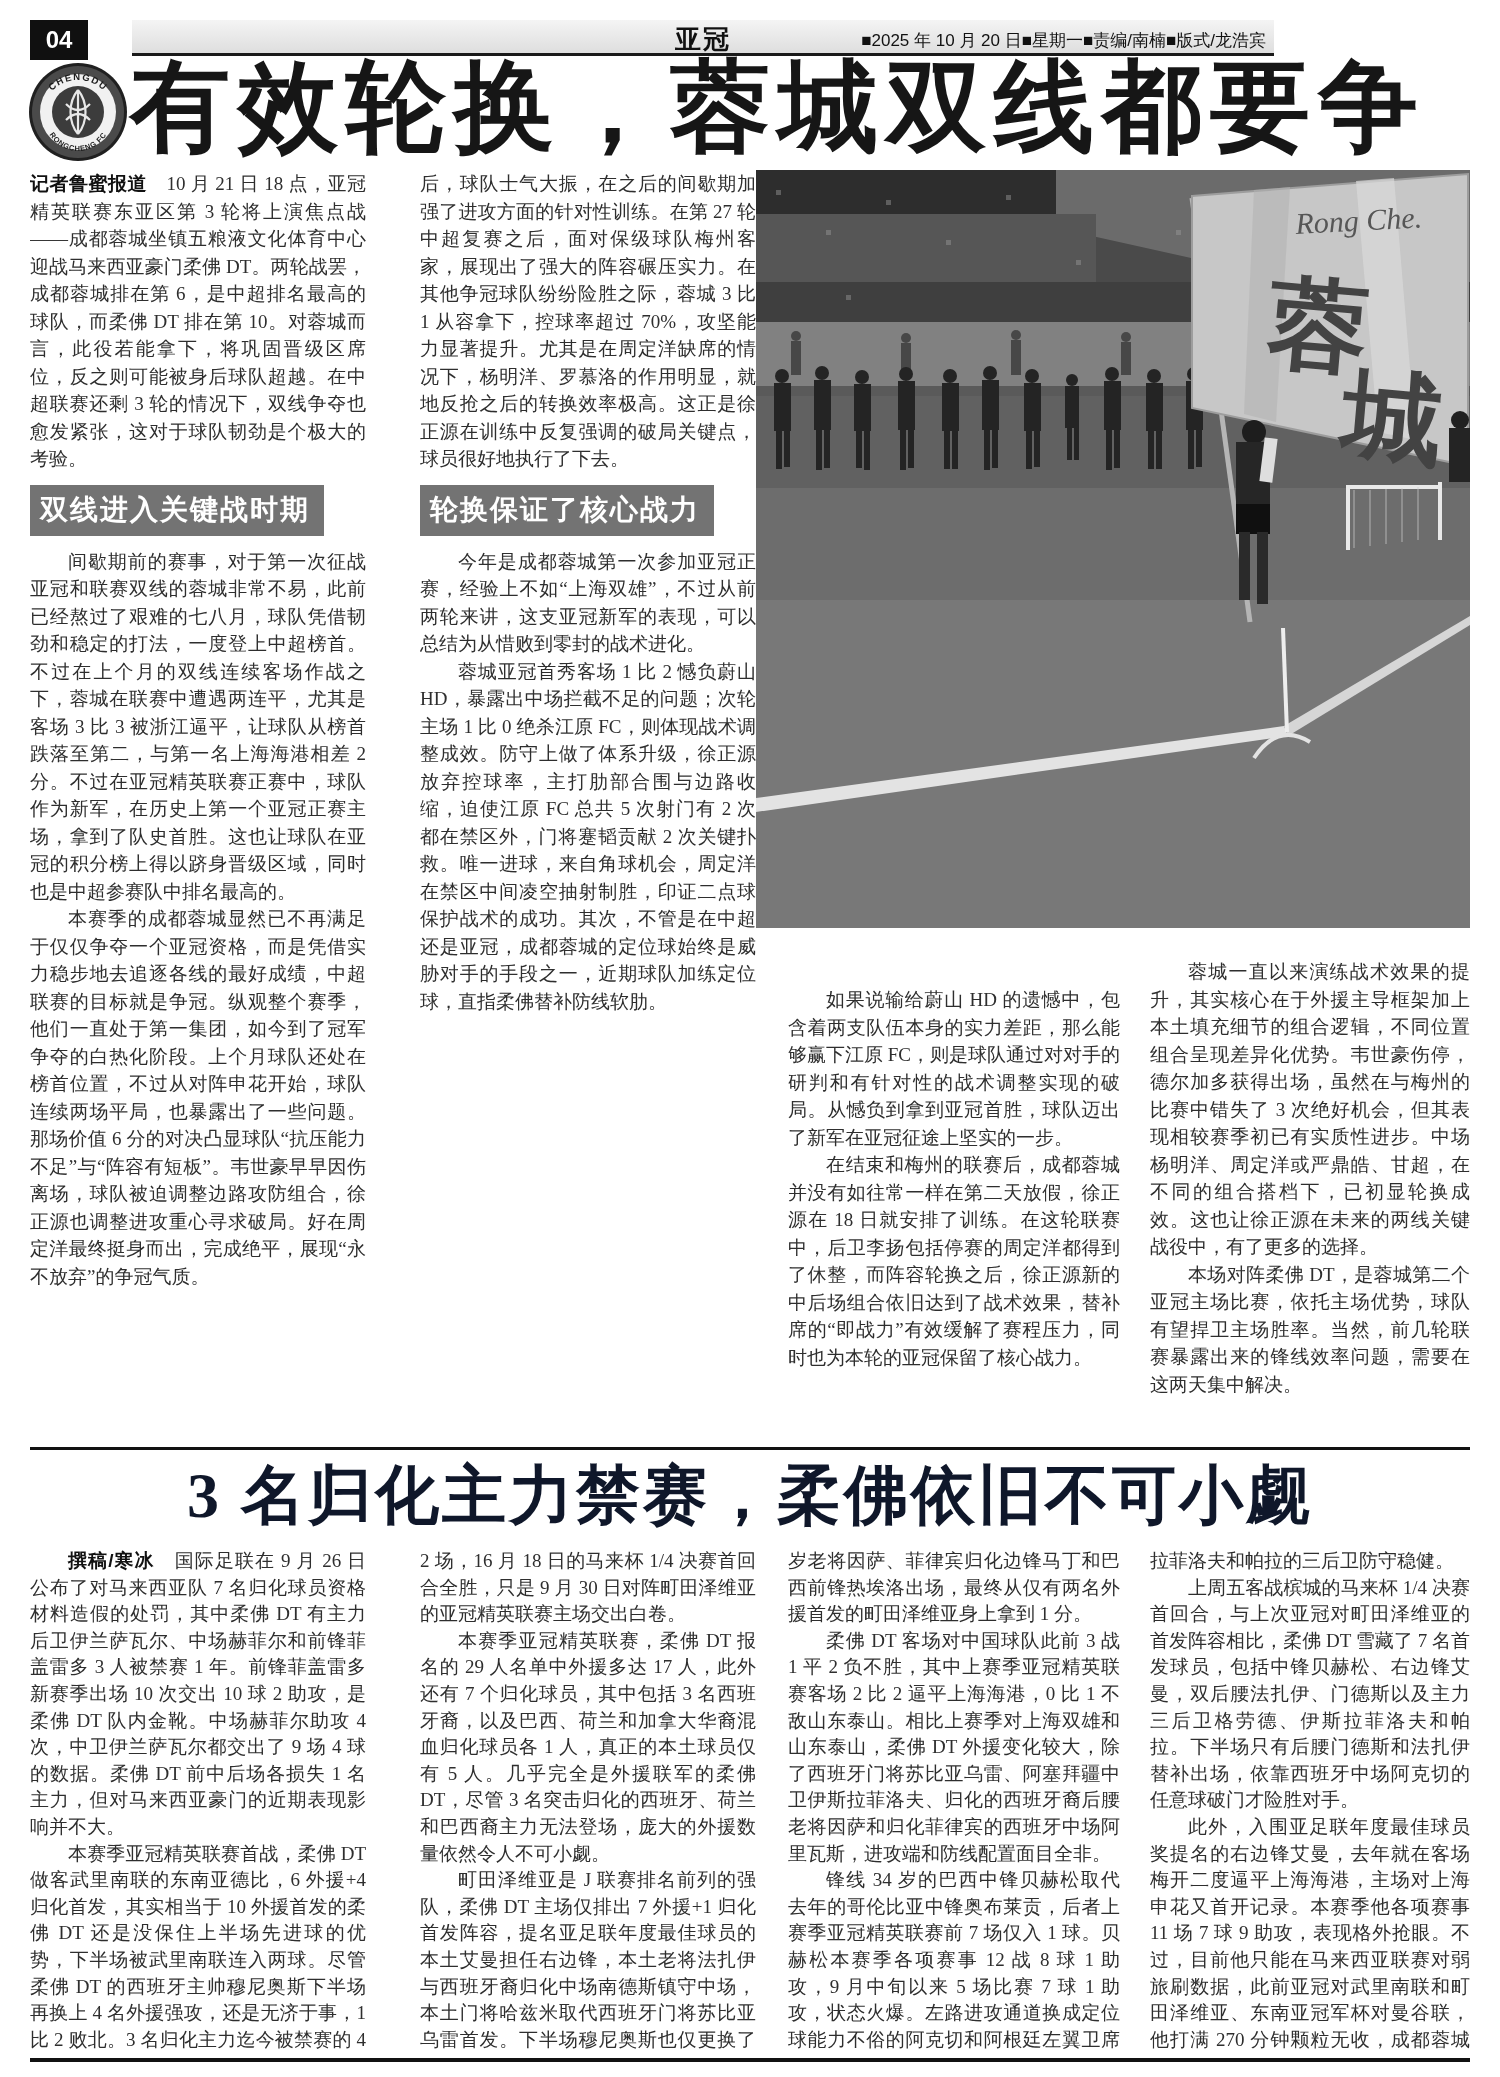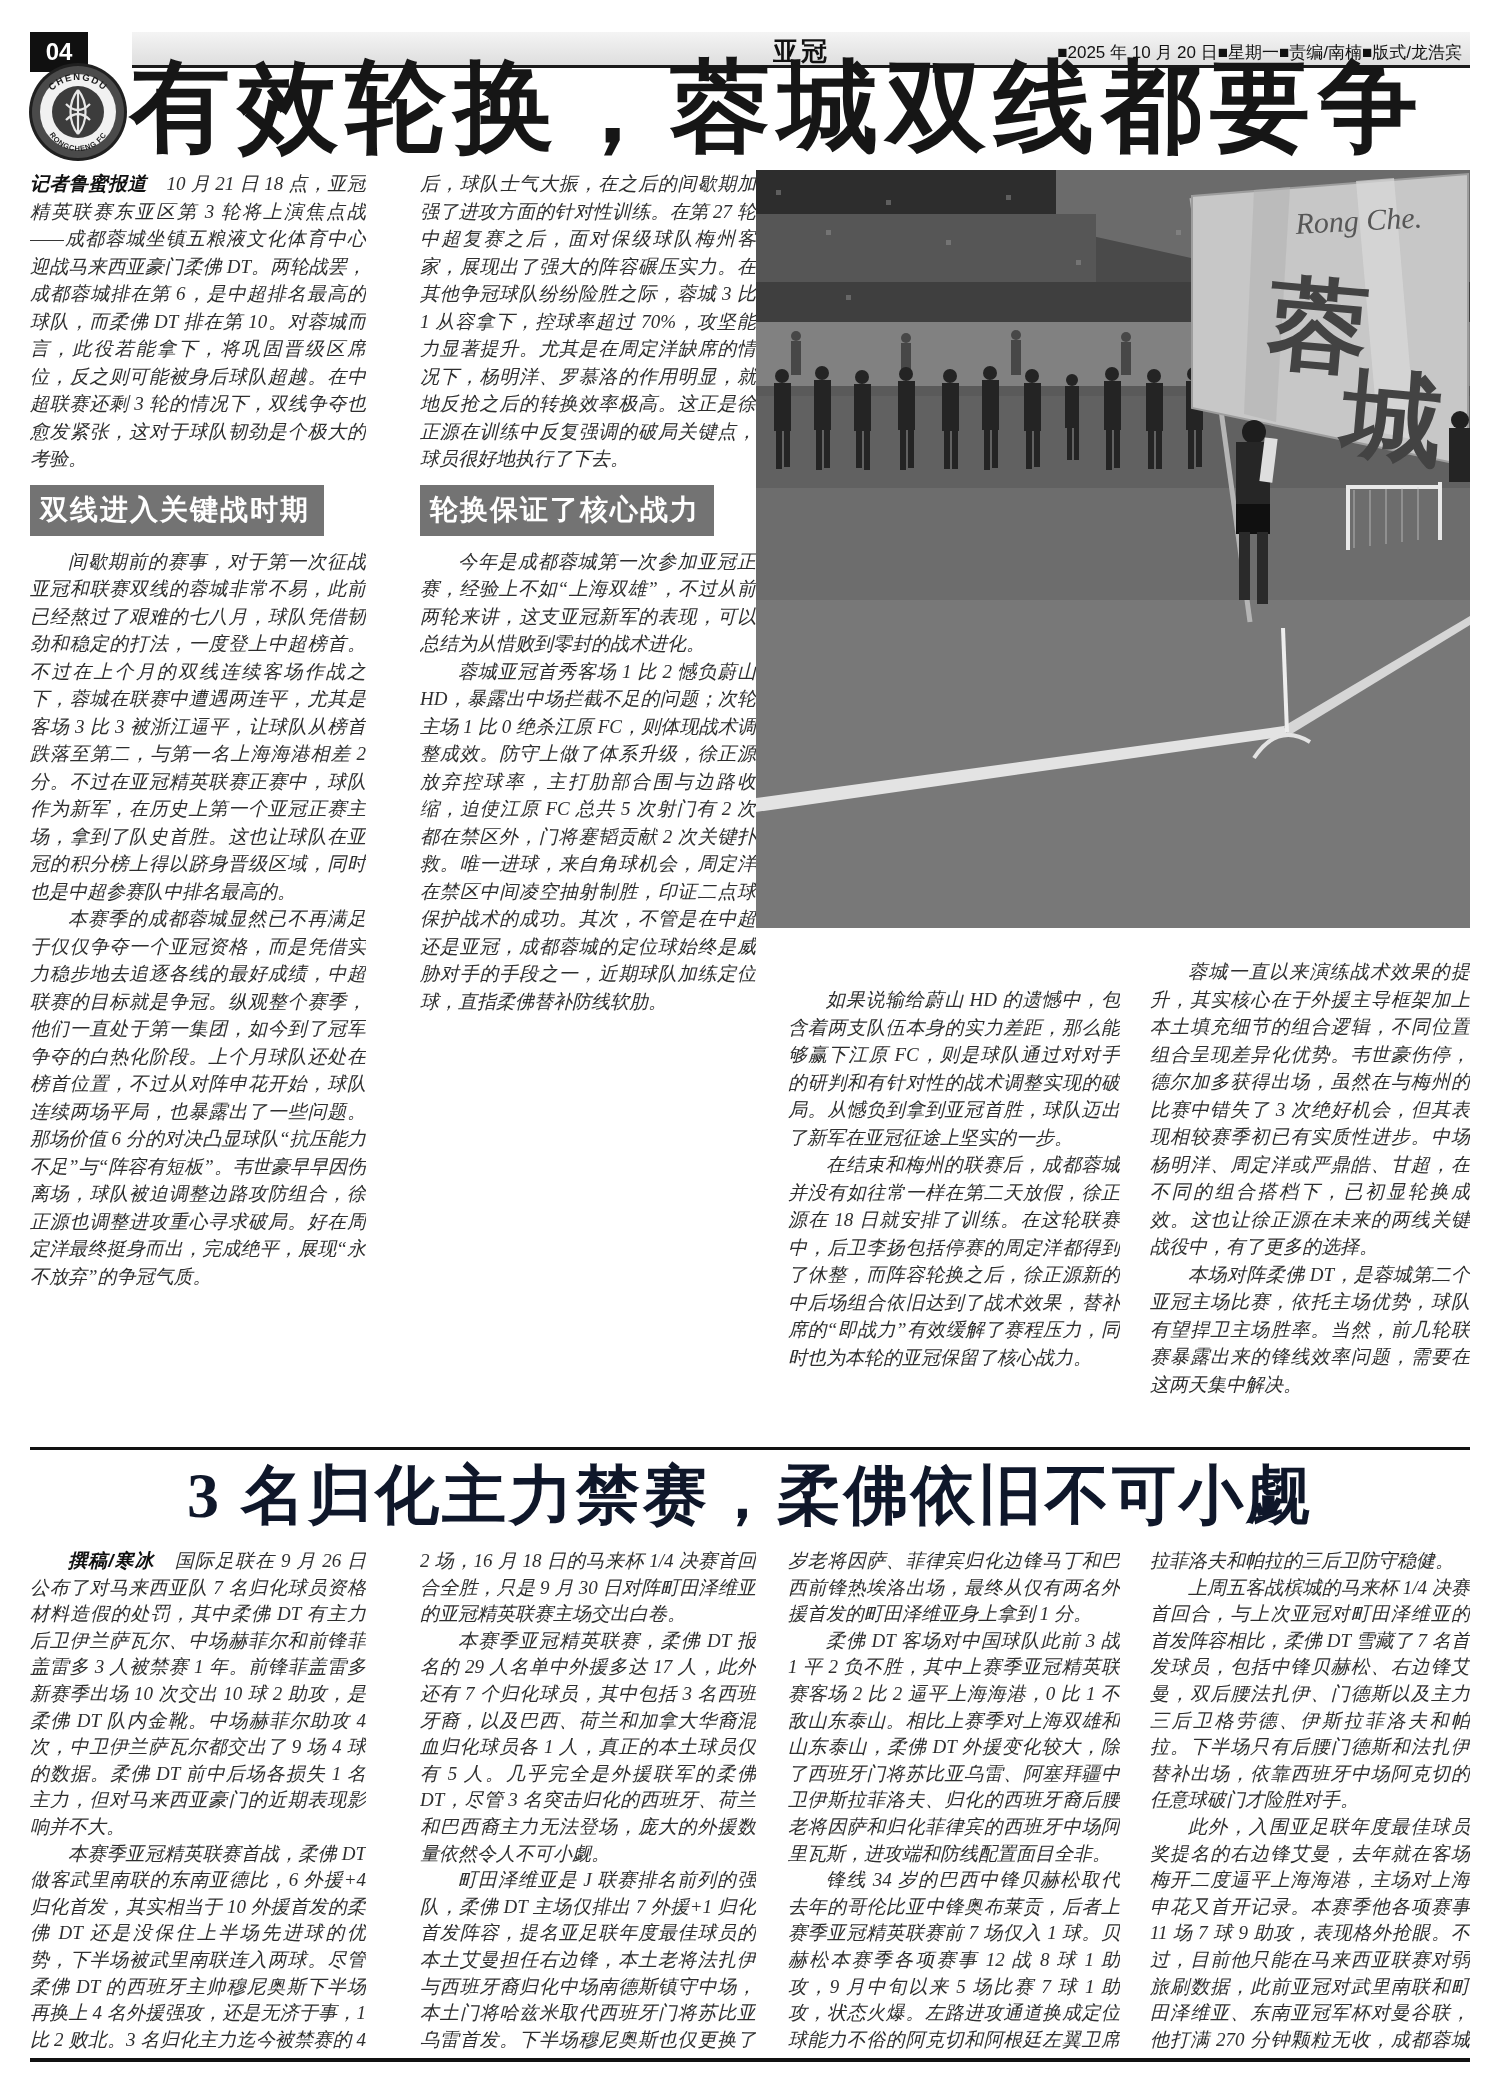--- a/index.html
+++ b/index.html
@@ -1,34 +1,34 @@
 <!DOCTYPE html>
 <html><head>
 <meta charset="utf-8">
 <style>
   html,body{margin:0;padding:0;background:#d8d8d8;}
   .page{position:relative;width:1500px;height:2077px;background:#ffffff;margin:0 auto;overflow:hidden;
         font-family:"Liberation Serif","DejaVu Serif",serif;color:#2e2e2e;}
   
-  .topbar{position:absolute;top:32px;left:30px;width:1440px;height:36px;display:flex;gap:44px;}
+  .topbar{position:absolute;top:20px;left:30px;width:1244px;height:36px;display:flex;gap:44px;}
   .pagenum{width:58px;height:40px;background:#101010;color:#fff;font-family:"Liberation Sans",sans-serif;
            font-weight:bold;font-size:24px;display:flex;align-items:center;justify-content:center;}
   .secbar{flex:1;height:33px;background:linear-gradient(#f4f4f4,#dedede);border-bottom:3px solid #1a1a1a;position:relative;}
   .section{position:absolute;left:50%;transform:translateX(-50%);top:2px;font-size:26px;font-weight:bold;color:#111;letter-spacing:2px;}
   .meta{position:absolute;right:8px;top:9px;font-family:"Liberation Sans",sans-serif;font-size:17px;color:#111;}
   
   .logo{position:absolute;left:28px;top:62px;width:100px;height:100px;}
   
   .headline1{position:absolute;left:130px;top:56px;width:1345px;margin:0;font-size:100px;line-height:1.04;
              font-weight:900;color:#161616;letter-spacing:8px;white-space:nowrap;}
   .headline2{position:absolute;left:30px;top:1452px;width:1440px;margin:0;text-align:center;font-size:64px;
              font-weight:900;color:#0f172a;letter-spacing:3px;white-space:nowrap;}
   
   .col{position:absolute;overflow:hidden;text-align:justify;}
-  .col p{margin:0;font-size:19px;line-height:27.5px;text-indent:2em;font-style:italic;}
+  .col p{margin:0;font-size:19px;line-height:27.5px;text-indent:2em;}
   .art2 .col p{line-height:26.6px;}
   .col p.noindent{text-indent:0;}
   .a1c1{left:30px; top:170px;width:336px;height:1274px;}
   .a1c2{left:420px;top:170px;width:336px;height:1274px;}
   .a1c3{left:788px; top:986px;width:332px;height:486px;}
   .a1c4{left:1150px;top:958px;width:320px;height:486px;}
   .a2c1{left:30px;  top:1548px;width:336px;height:508px;}
   .a2c2{left:420px; top:1548px;width:336px;height:508px;}
   .a2c3{left:788px; top:1548px;width:332px;height:508px;}
   .a2c4{left:1150px;top:1548px;width:320px;height:508px;}

